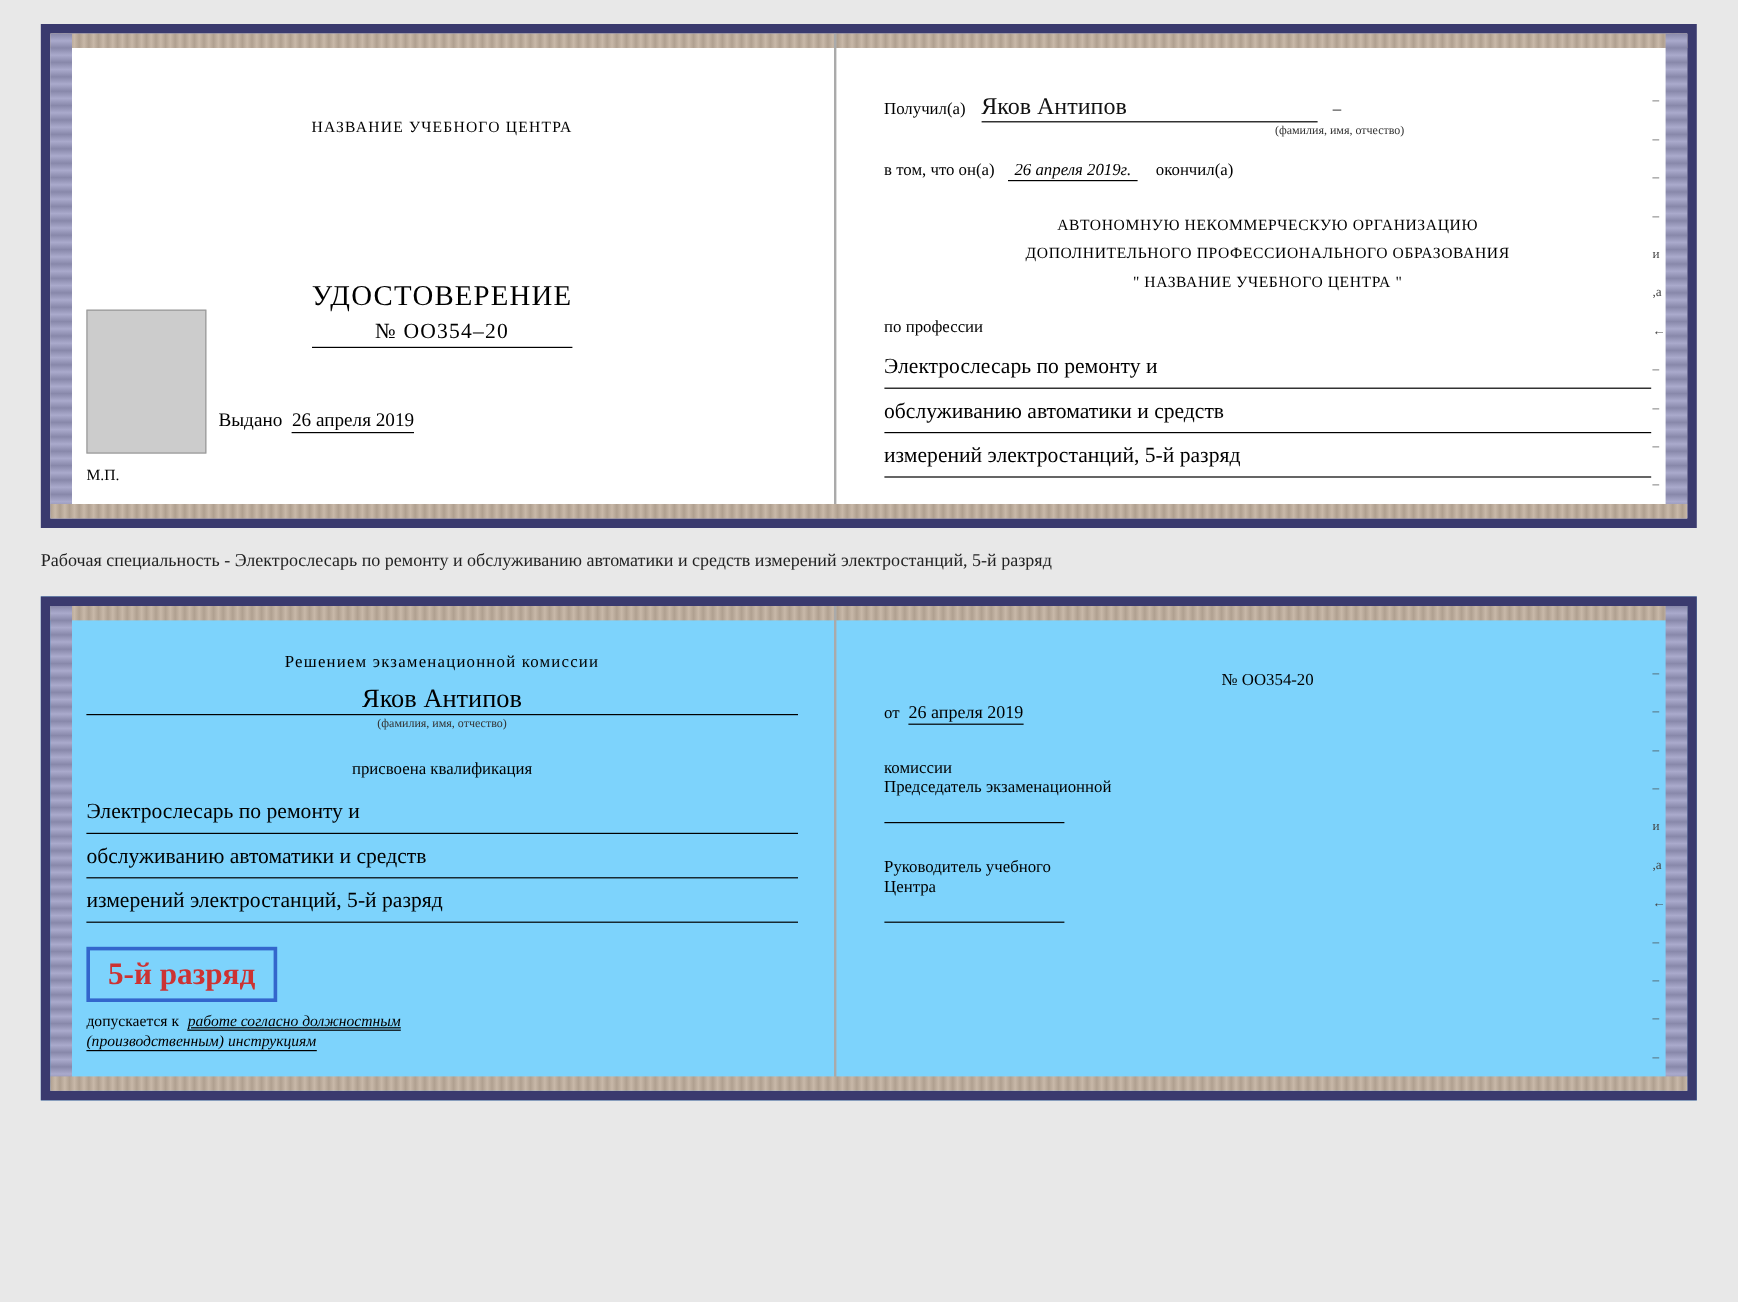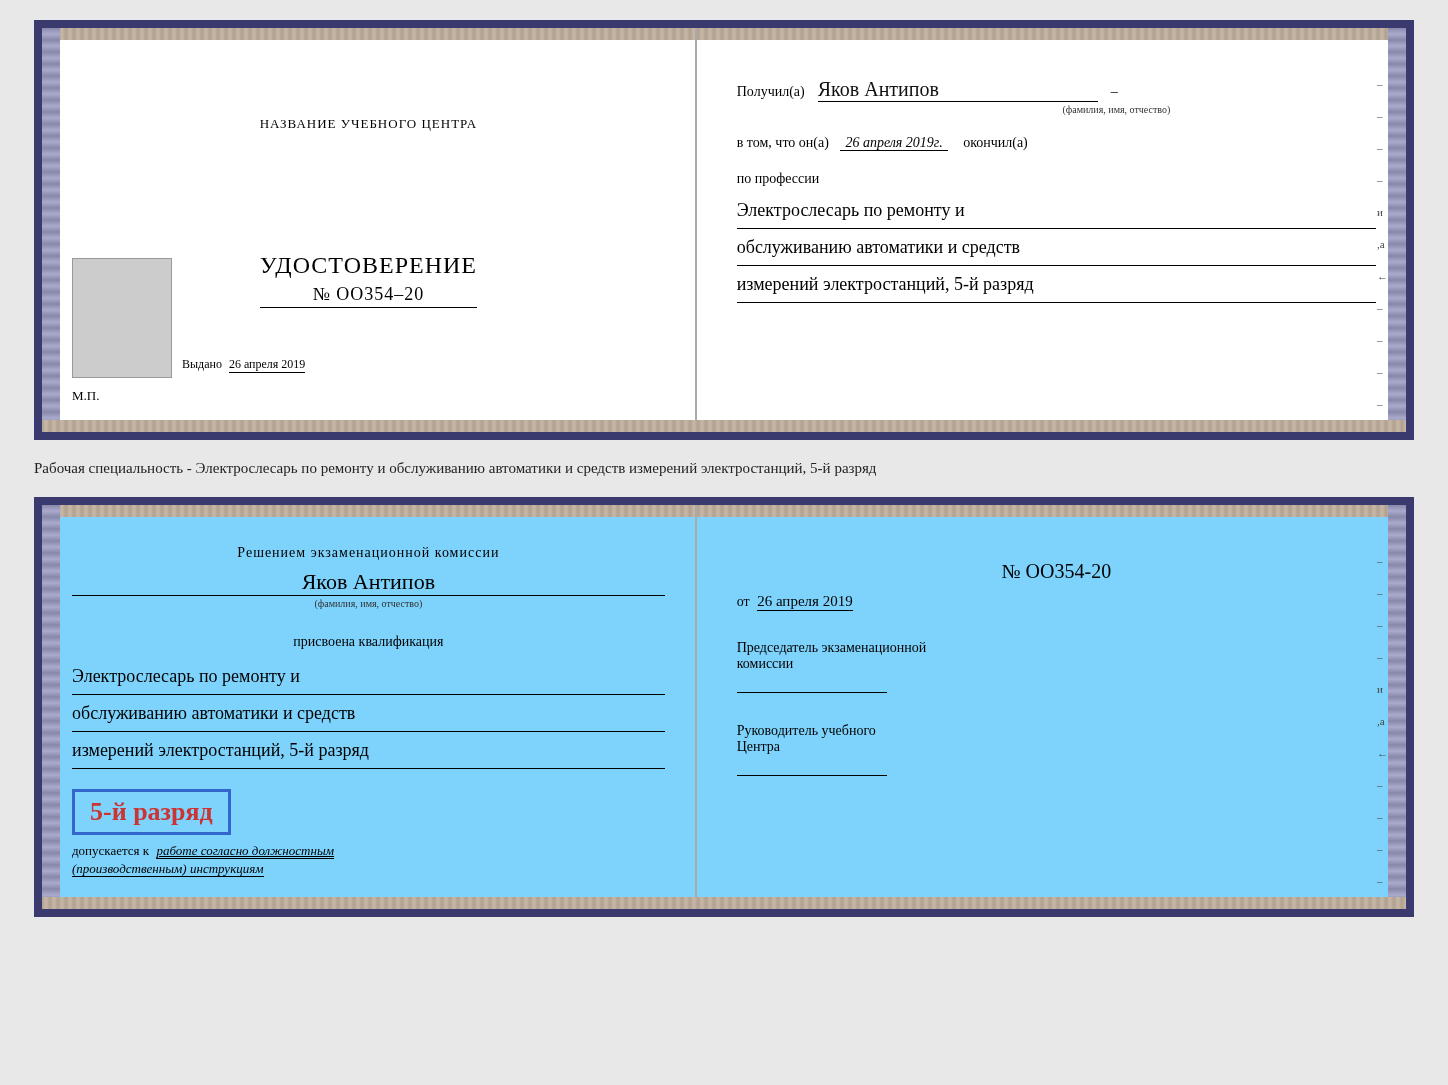--- a/index.html
+++ b/index.html
@@ -42,21 +42,21 @@
       content: '';
       position: absolute;
       bottom: 0; left: 0; right: 0;
       height: 12px;
       background: repeating-linear-gradient(90deg, #b0a090 0px, #c8b8a8 4px, #b0a090 8px);
     }
 
     .left-page {
       flex: 0 0 48%;
       border-right: 2px solid #aaa;
-      padding: 68px 30px 30px 30px;
+      padding: 50px 30px 30px 30px;
       display: flex;
       flex-direction: column;
       align-items: center;
       position: relative;
     }
 
     .right-page {
       flex: 1;
       padding: 40px 30px 30px 40px;
       position: relative;
@@ -298,21 +298,21 @@
     }
 
     
     .osnovanie-text {
       font-size: 14px;
       letter-spacing: 0.5px;
     }
 
     .protocol-number {
       font-family: 'Segoe Script', 'Comic Sans MS', cursive;
-      font-size: 20px;
+      font-size: 14px;
       text-align: center;
       margin-top: 15px;
       display: block;
     }
 
     .ot-line {
       font-size: 14px;
       margin-top: 10px;
     }
 
@@ -355,21 +355,21 @@
     <div class="left-page">
       <div class="school-name">НАЗВАНИЕ УЧЕБНОГО ЦЕНТРА</div>
 
       <div class="photo-placeholder"></div>
 
       <div style="margin-top: 60px; text-align:center;">
         <div class="udostoverenie-label">УДОСТОВЕРЕНИЕ</div>
         <div class="number-line">№ ОО354–20</div>
       </div>
 
-      <div style="position:absolute; bottom: 60px; left: 140px; font-size:12px;">
+      <div style="position:absolute; bottom: 72px; left: 140px; font-size:16px;">
         <span>Выдано</span>
         <span style="margin-left:4px; border-bottom:1px solid #000; padding-bottom:1px;">26 апреля 2019</span>
       </div>
 
       <div style="position:absolute; bottom:28px; left:30px; font-size:13px;">М.П.</div>
     </div>
 
     <div class="right-page">
       <div class="poluchil-line">
         <span style="font-size:14px;">Получил(а)</span>
@@ -377,20 +377,25 @@
         <span style="font-size:14px; margin-left:8px;">–</span>
       </div>
       <div class="fio-hint" style="margin-left:120px;">(фамилия, имя, отчество)</div>
 
       <div class="vtom-line">
         <span>в том, что он(а)</span>
         <span class="date-underline" style="margin-left:8px; ">26 апреля 2019г.</span>
         <span style="margin-left:12px;">окончил(а)</span>
       </div>
 
+      <div class="avto-block">
+        <div>АВТОНОМНУЮ НЕКОММЕРЧЕСКУЮ ОРГАНИЗАЦИЮ</div>
+        <div>ДОПОЛНИТЕЛЬНОГО ПРОФЕССИОНАЛЬНОГО ОБРАЗОВАНИЯ</div>
+        <div>"  НАЗВАНИЕ УЧЕБНОГО ЦЕНТРА  "</div>
+      </div>
 
       <div class="po-professii">по профессии</div>
       <div>
         <span class="profession-text">Электрослесарь по ремонту и</span>
         <span class="profession-line2">обслуживанию автоматики и средств</span>
         <span class="profession-line3">измерений электростанций, 5-й разряд</span>
       </div>
 
       <div class="side-marks">
         <span>–</span>
@@ -447,22 +452,22 @@
     <div class="bottom-right">
 
       <span class="protocol-number">№ ОО354-20</span>
 
       <div class="ot-line">
         <span>от</span>
         <span style="margin-left:4px; border-bottom:1px solid #000; padding-bottom:1px; font-family: 'Segoe Script', cursive; font-size:15px;">26 апреля 2019</span>
       </div>
 
       <div class="predsedatel-block">
+        <div>комиссии</div>
         <div>Председатель экзаменационной</div>
-        <div>комиссии</div>
         <span class="signature-line"></span>
       </div>
 
       <div class="rukovoditel-block">
         <div>Руководитель учебного</div>
         <div>Центра</div>
         <span class="signature-line"></span>
       </div>
 
       <div class="side-marks">

